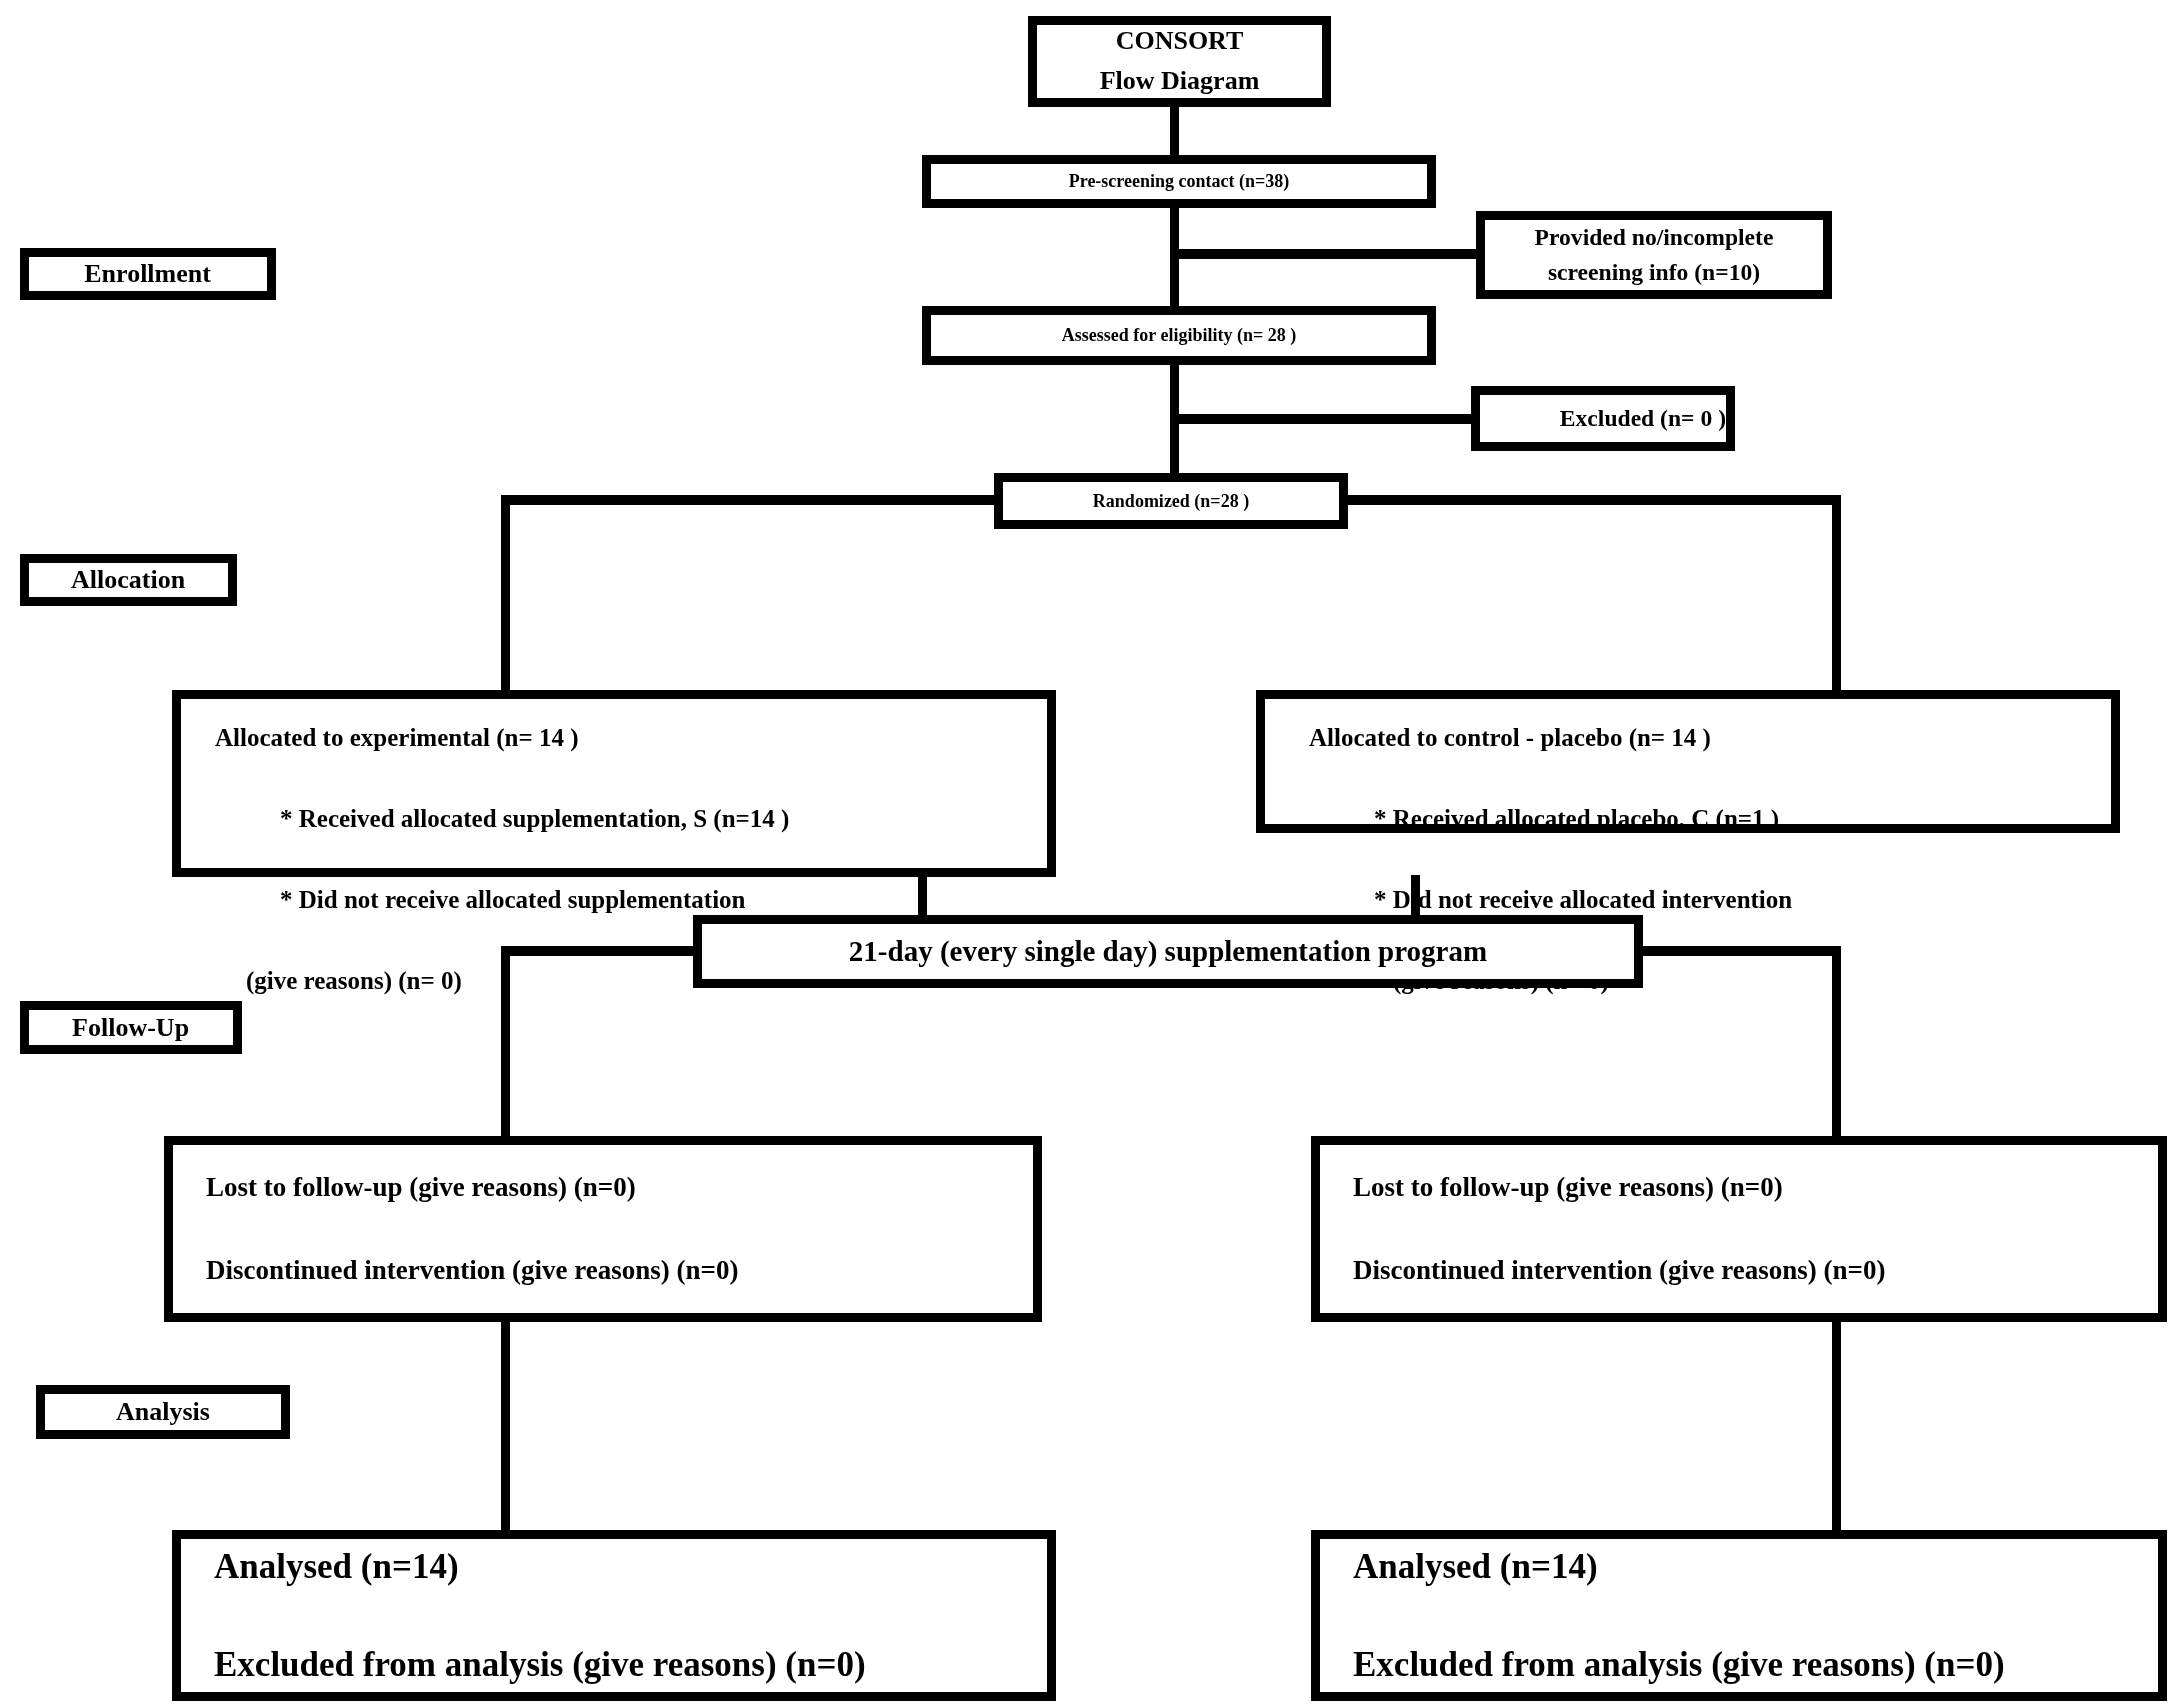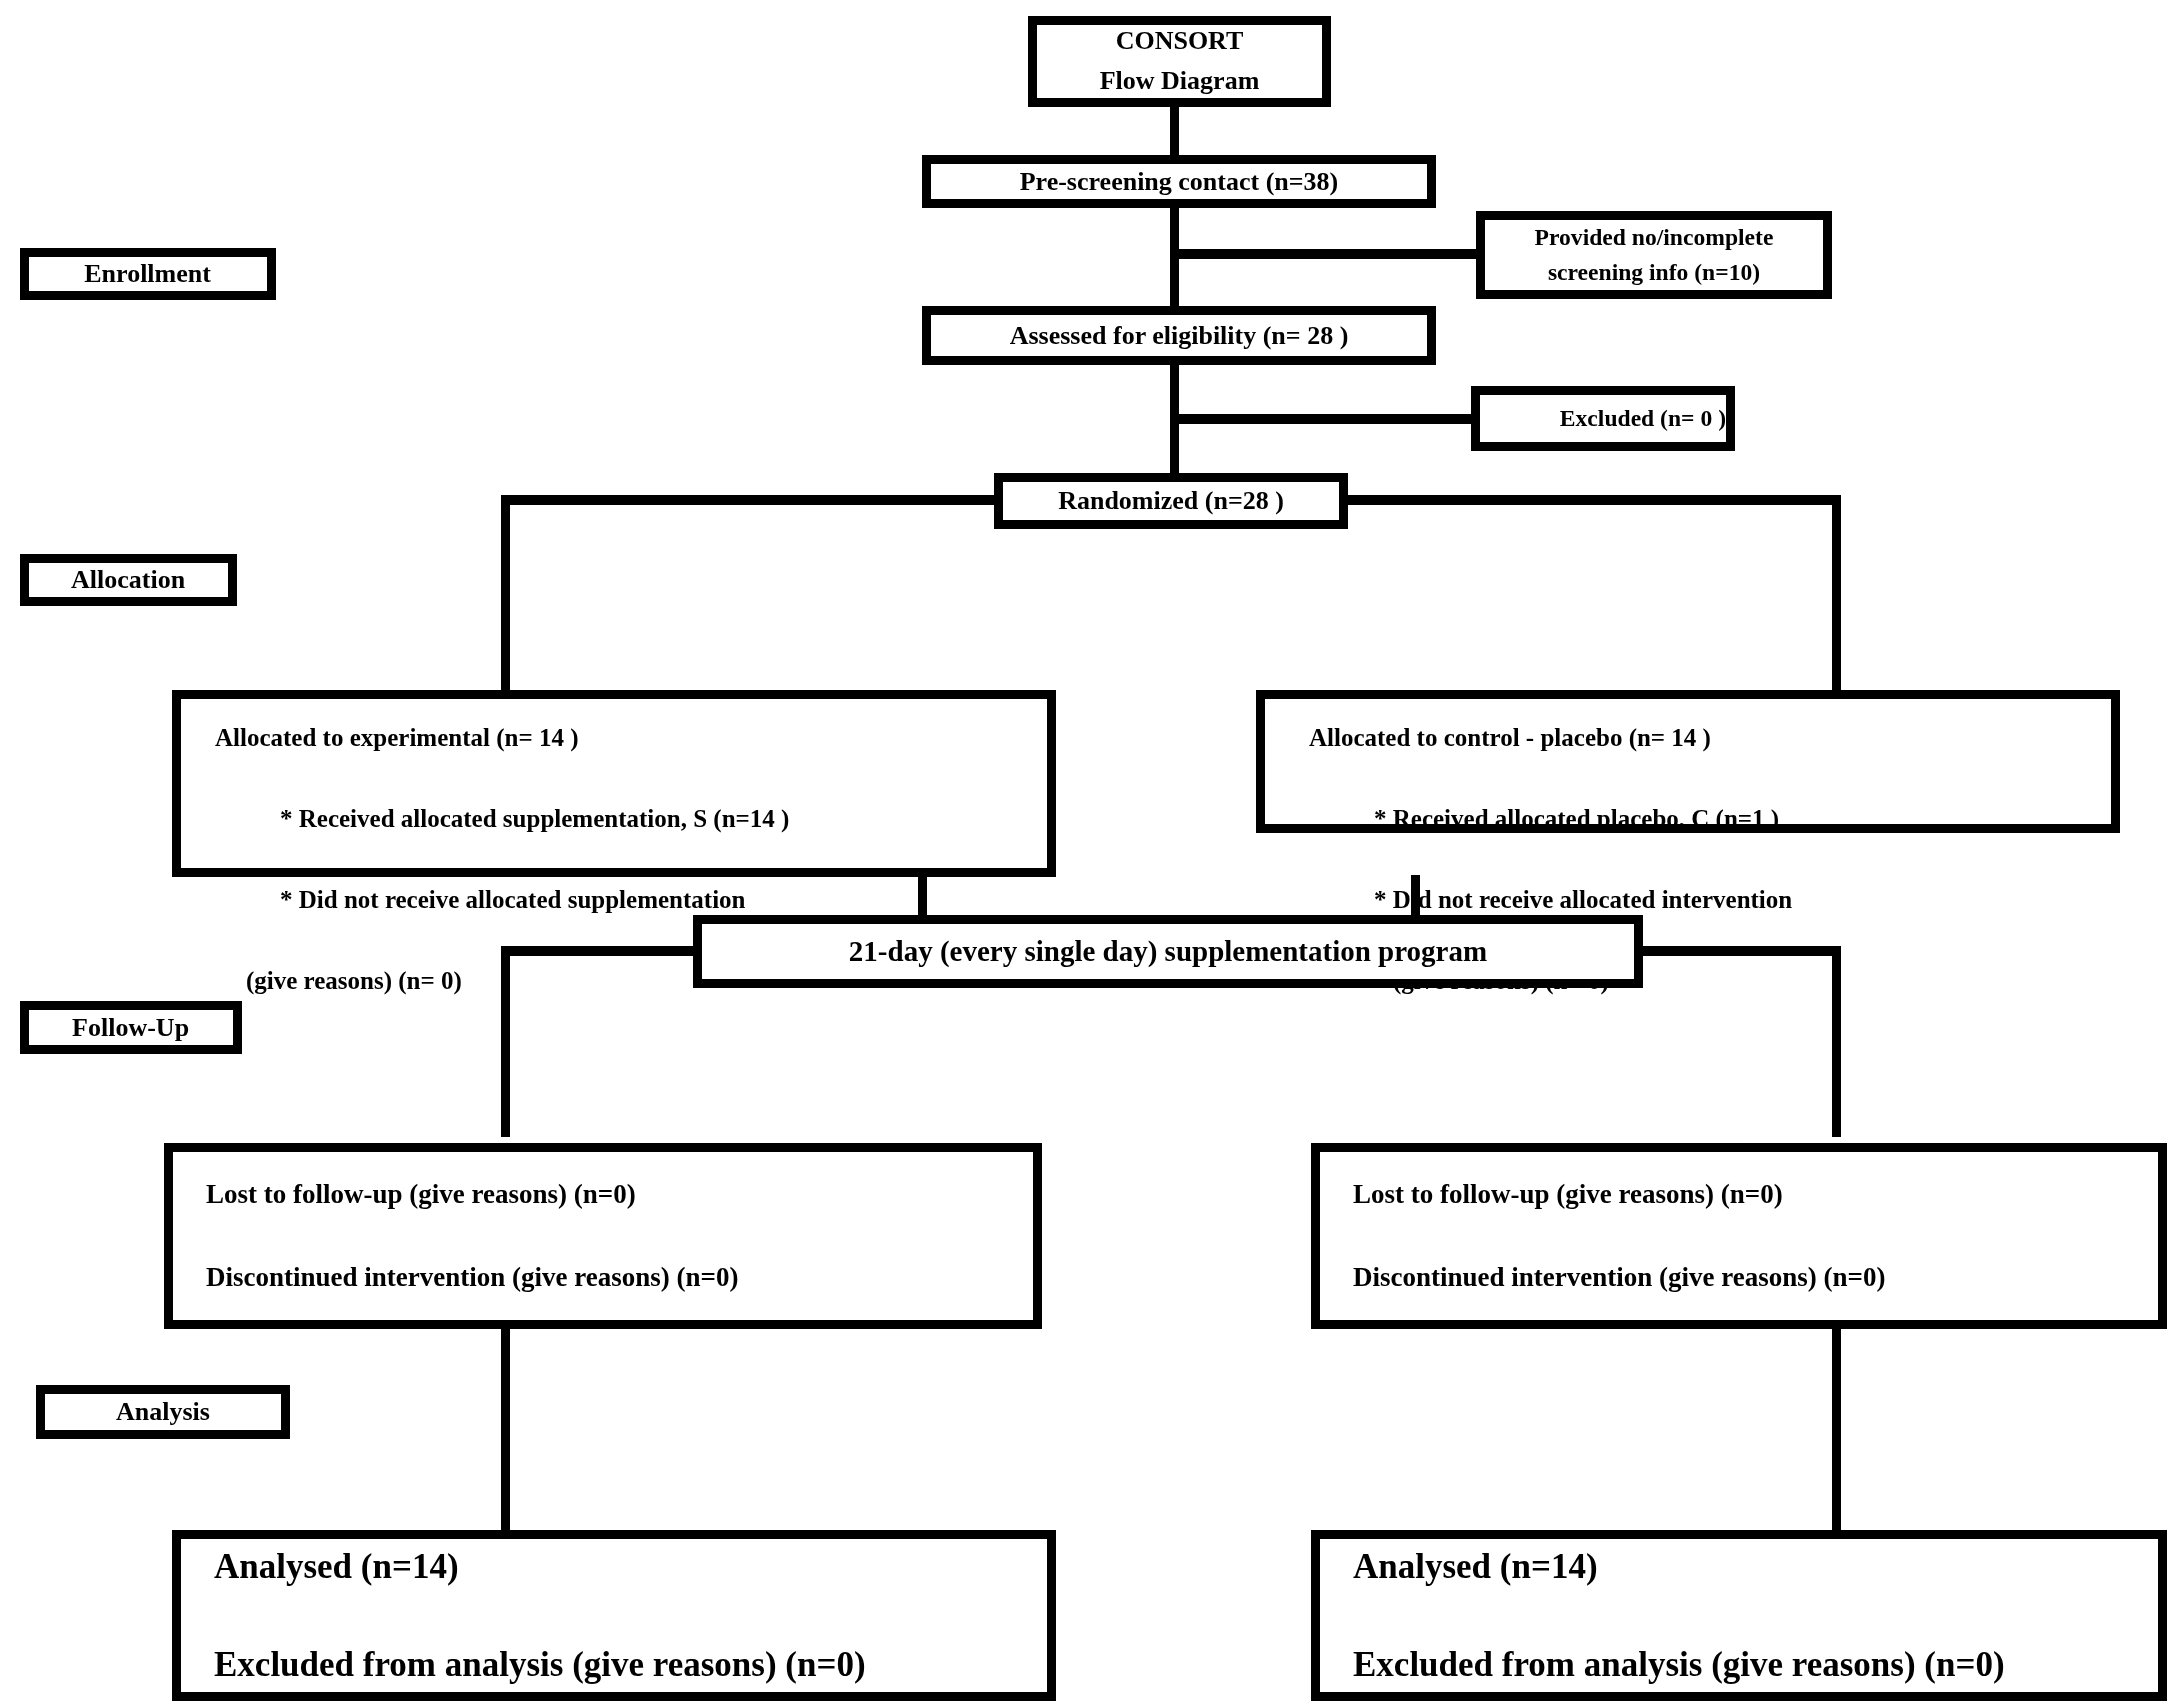--- a/index.html
+++ b/index.html
@@ -16,26 +16,26 @@
     align-items:center;
     justify-content:center;
     text-align:center;
     line-height:1.35;
   }
   .leftalign{align-items:flex-start;text-align:left;gap:36px;}
 
   .conn{position:absolute;background:#000;}
 
   .t-title{font-size:26px;line-height:1.55;}
-  .t-node{font-size:26px;}
+  .t-node{font-size:18px;}
   .t-side{font-size:23.6px;line-height:1.5;}
   .t-label{font-size:26px;}
   .t-alloc{font-size:25px;line-height:1.8;}
   .t-prog{font-size:29px;}
-  .t-fu{font-size:27px;line-height:1.75;margin-top:7px;}
+  .t-fu{font-size:27px;line-height:1.75;}
   .t-an{font-size:35px;line-height:1.75;}
 
   .pad-alloc{padding:15.7px 17px 5.6px 34px;justify-content:flex-start;}
   .pad-fu{padding-left:33px;padding-right:11.2px;}
   .ind-b{margin-left:65px;}
   .ind-g1{margin-left:31px;}
   .ind-g2{margin-left:84px;}
   .line{display:block;}
 </style>
 </head>

